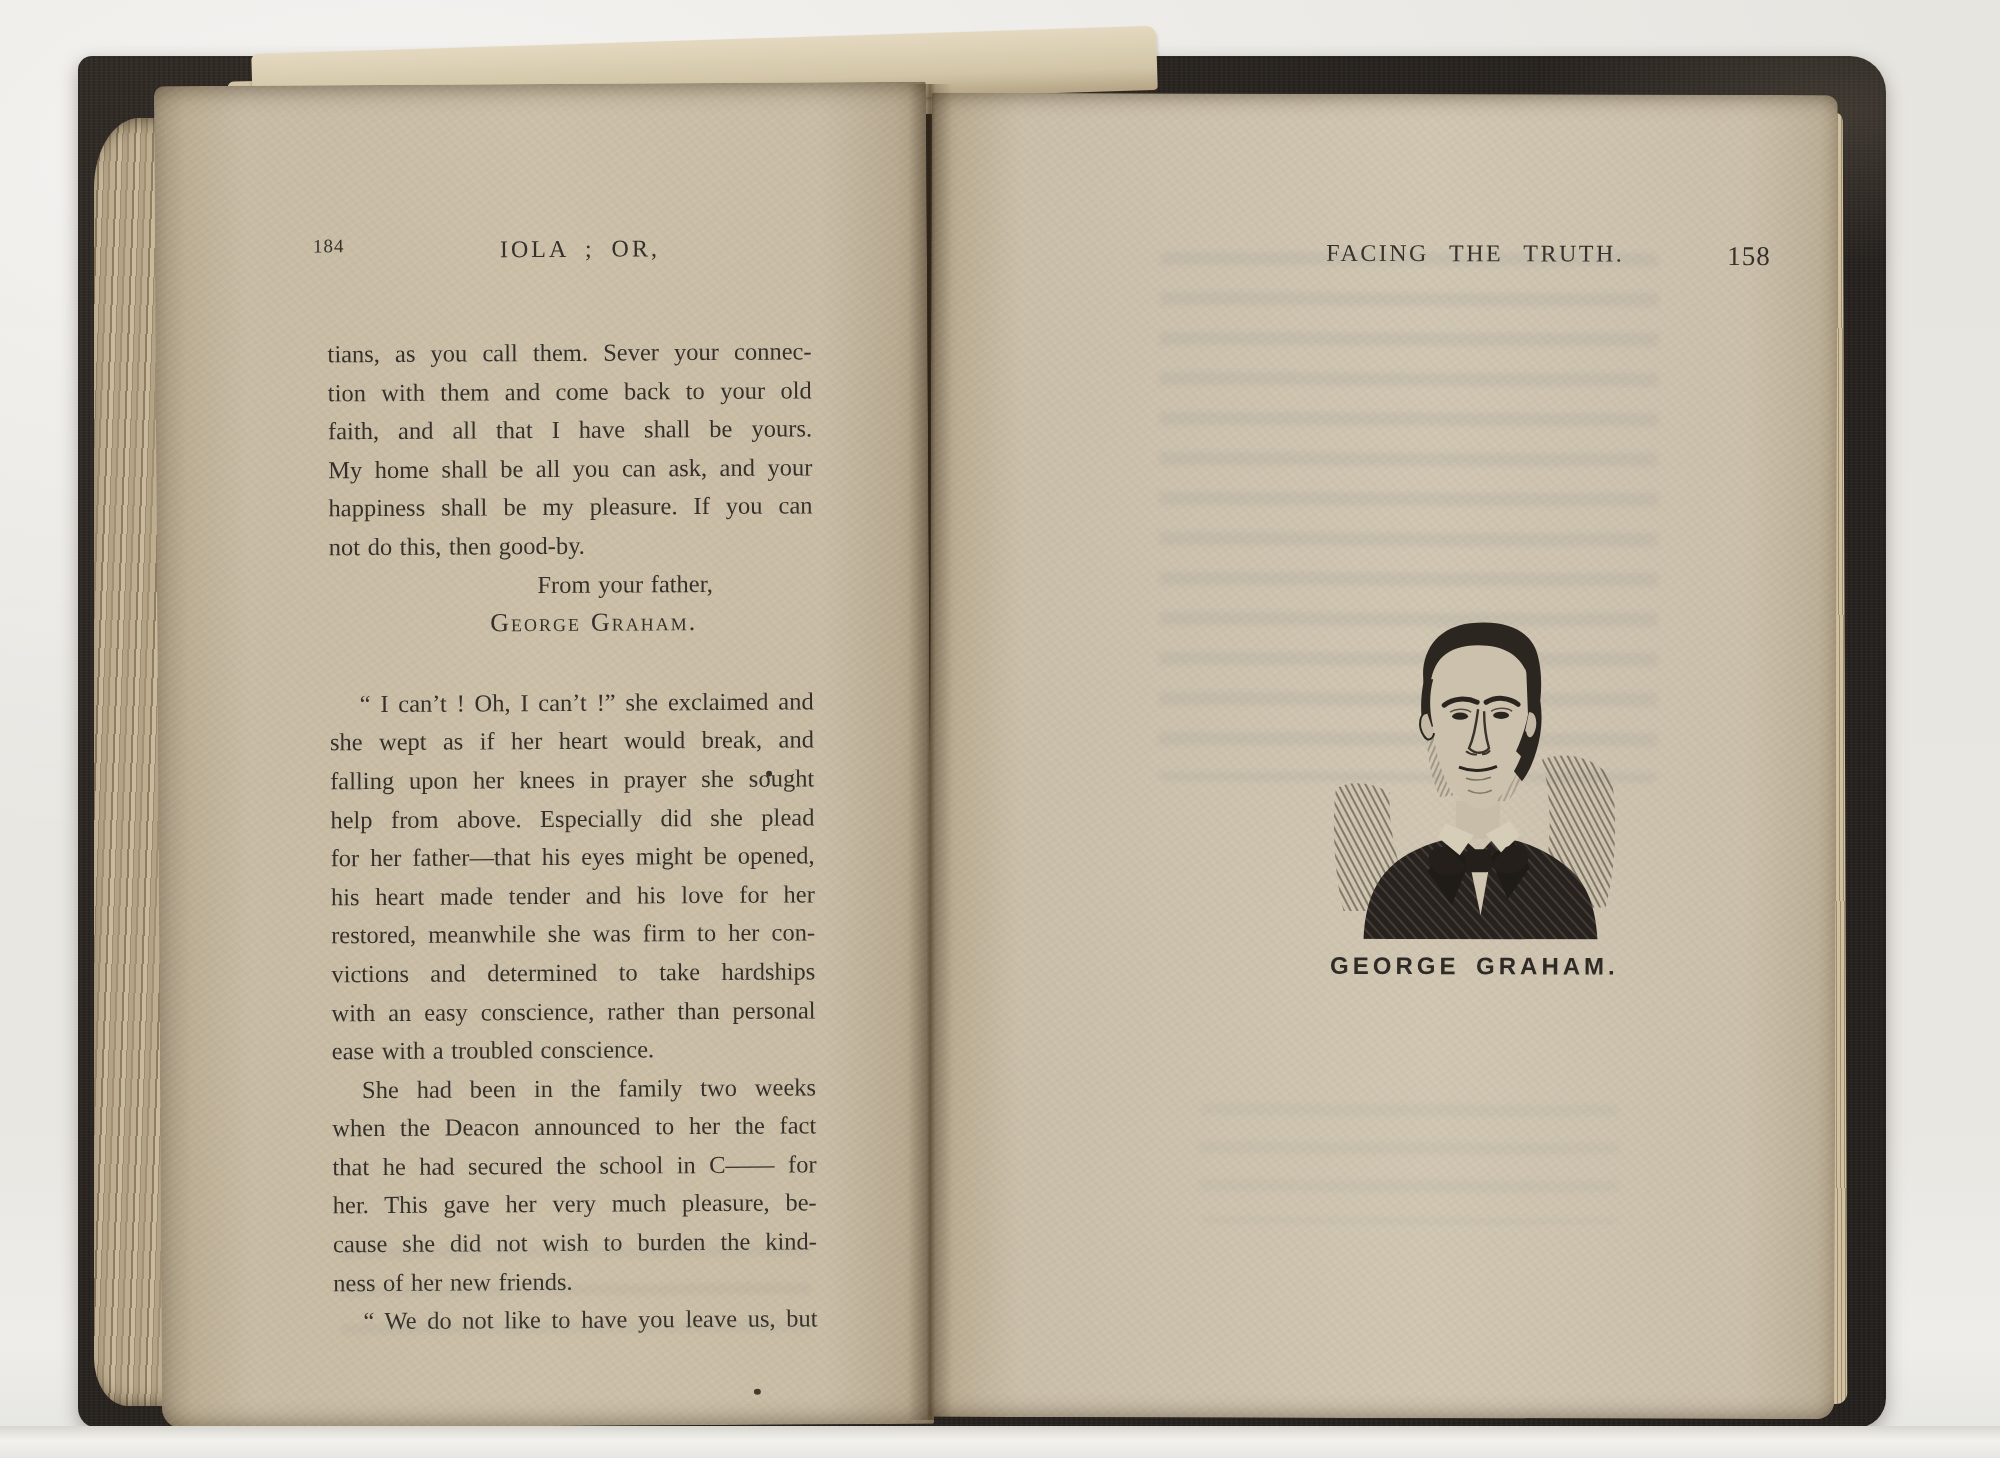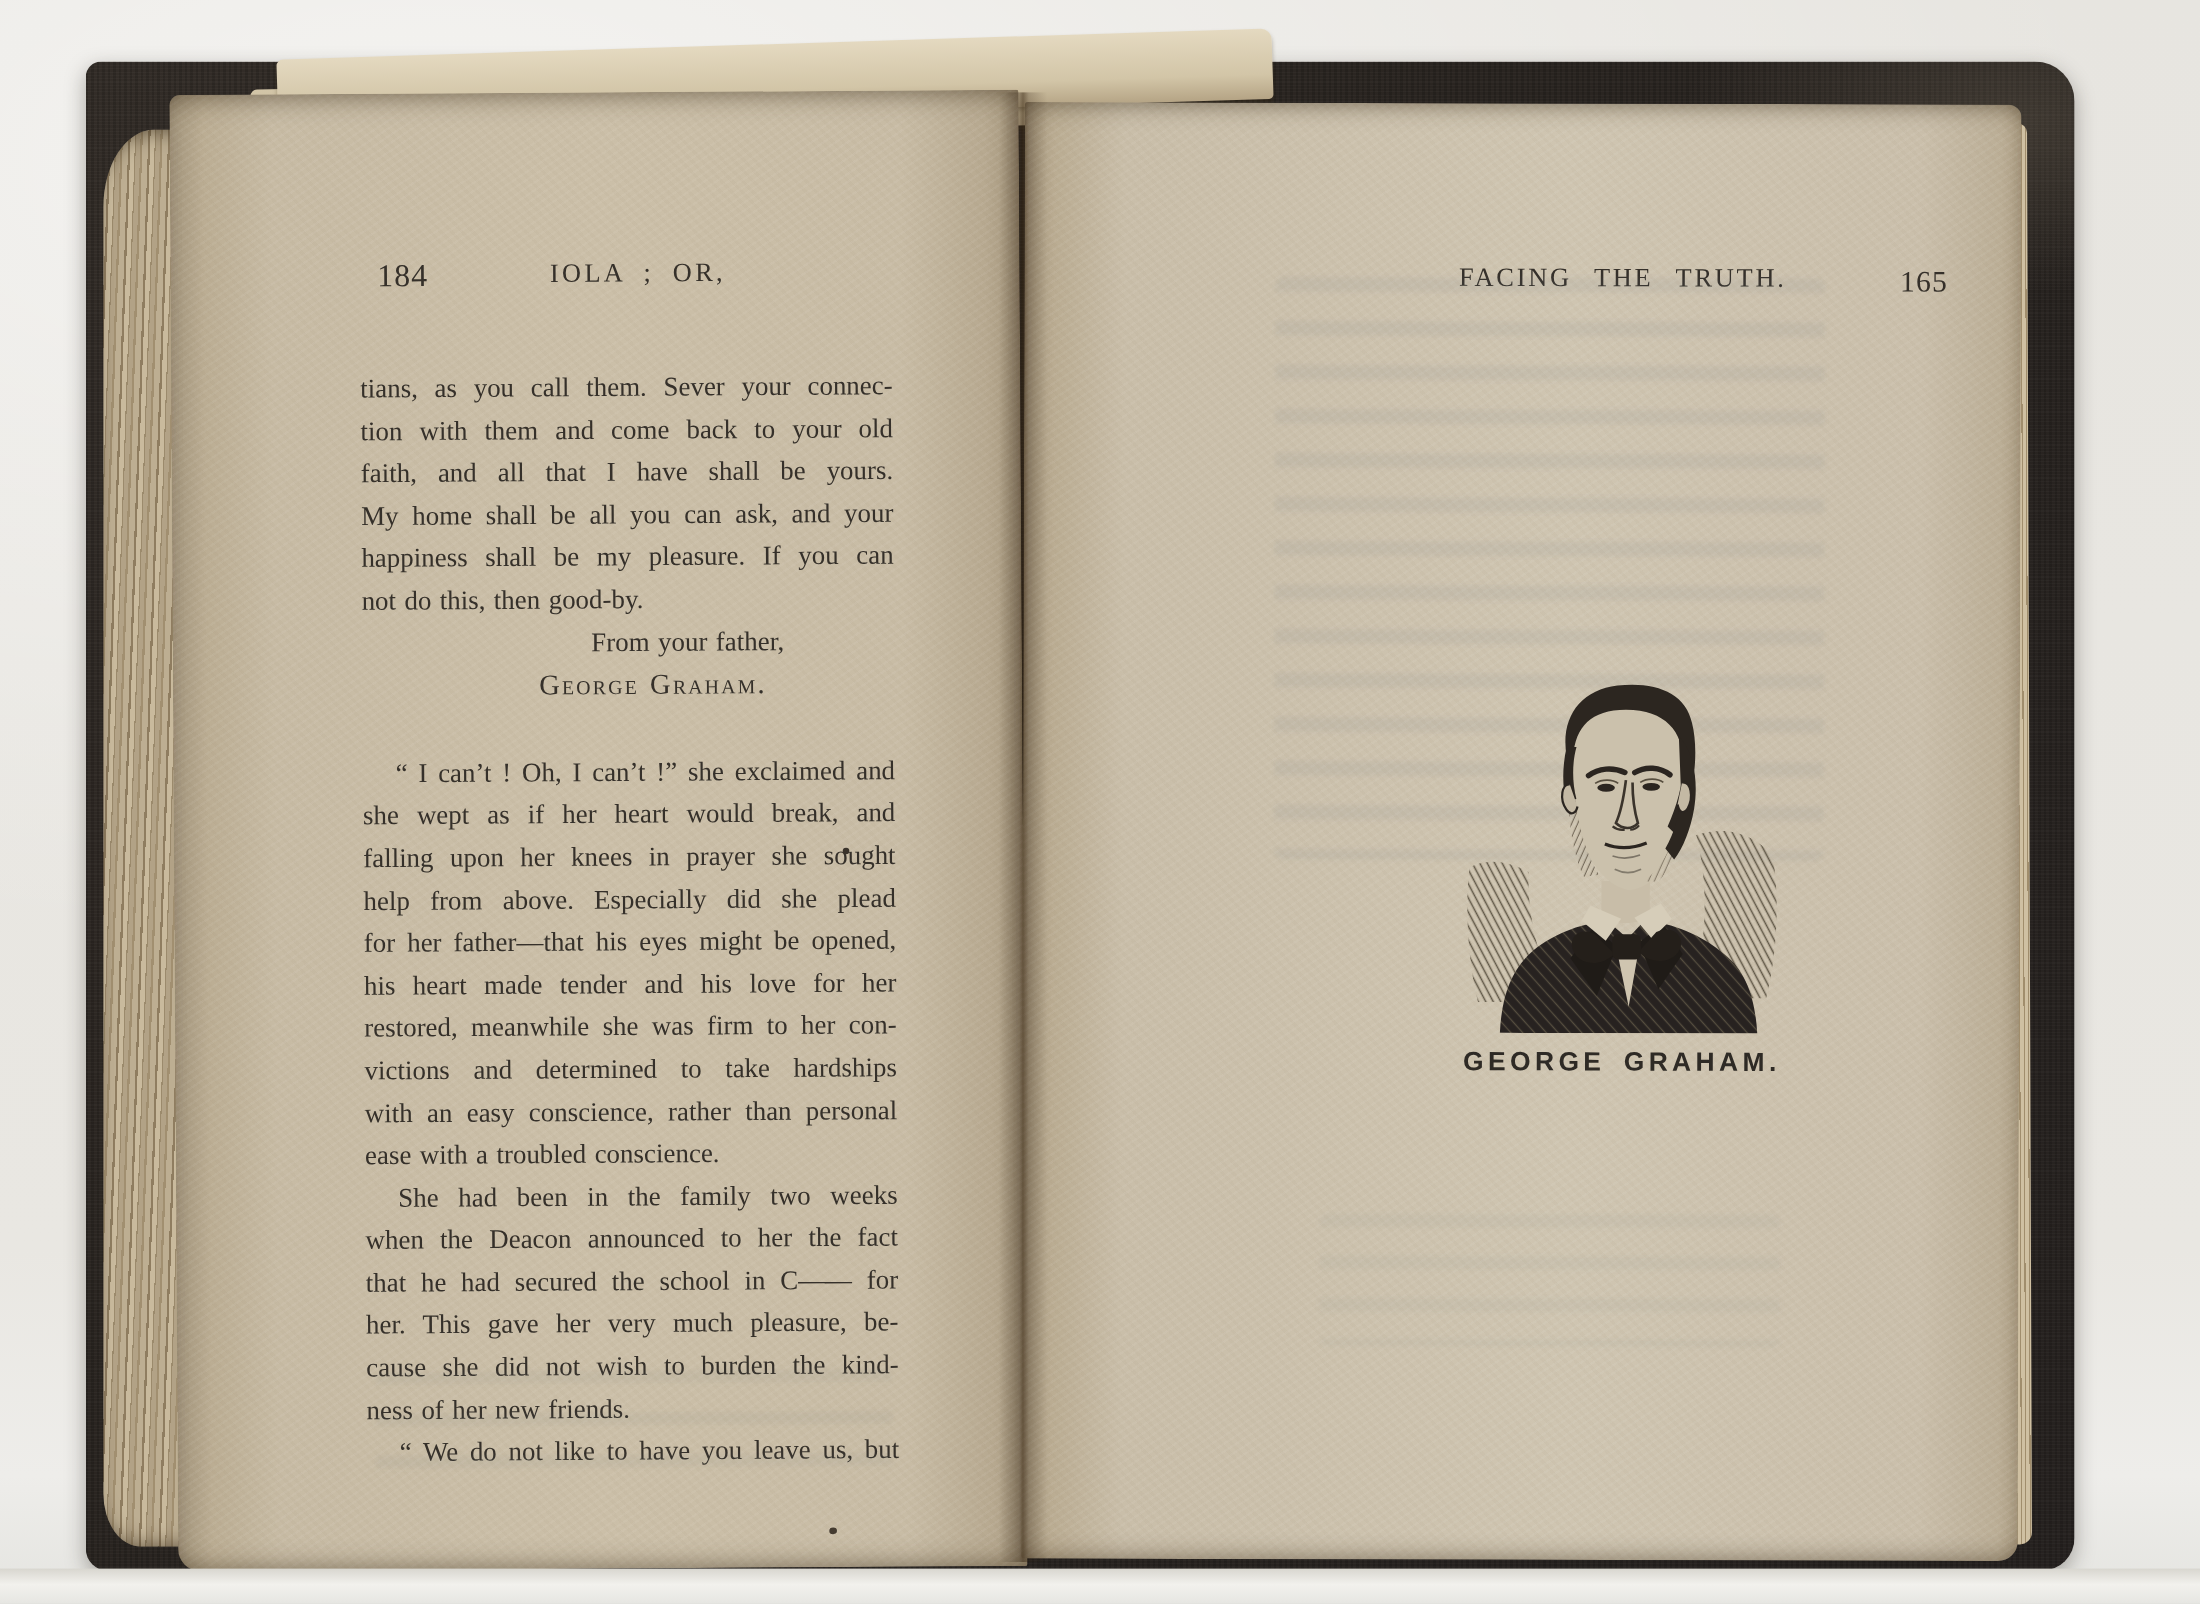--- a/index.html
+++ b/index.html
@@ -82,21 +82,21 @@
     position:absolute; left:908px; top:84px; width:44px; height:1336px; pointer-events:none;
     background:linear-gradient(90deg, rgba(40,25,10,0) 0%, rgba(40,25,10,.30) 42%,
                rgba(55,38,18,.55) 50%, rgba(40,25,10,.22) 62%, rgba(40,25,10,0) 100%);
   }
   .table-strip {
     position:absolute; left:0; top:1426px; width:2000px; height:32px;
     background:linear-gradient(180deg, #d8d6cf 0%, #f2f1ed 45%, #e6e6e2 100%);
   }
   
   .ink { color:#35302a; }
-  .lp-pagenum { position:absolute; left:188px; top:150px; font-size:29px; letter-spacing:1px; }
+  .lp-pagenum { position:absolute; left:158px; top:150px; font-size:19px; letter-spacing:1px; }
   .lp-header  { position:absolute; left:300px; top:152px; width:250px; text-align:center;
                 font-size:24px; letter-spacing:3px; word-spacing:8px; }
   .rp-header  { position:absolute; left:368px; top:146px; width:352px; text-align:center;
                 font-size:24px; letter-spacing:2.5px; word-spacing:12px; }
   .rp-pagenum { position:absolute; left:796px; top:146px; font-size:27px; letter-spacing:1px; }
   .text-col { position:absolute; left:172px; top:250px; width:484px; }
   .line { font-size:24.5px; line-height:38.6px; height:38.6px; word-spacing:1.5px; white-space:normal; }
   .j { text-align:justify; text-align-last:justify; }
   .indent { text-indent:30px; }
   .gap { margin-top:41px; }
@@ -168,21 +168,21 @@
       <div class="line j indent">“ We do not like to have you leave us, but</div>
     </div>
 
     <div class="speck s1"></div>
     <div class="speck s2"></div>
     <div class="ghost-band lp-ghost"></div>
   </div>
 
   <div class="page page-right">
     <div class="rp-header ink">FACING THE TRUTH.</div>
-    <div class="rp-pagenum ink">165</div>
+    <div class="rp-pagenum ink">158</div>
 
     <div class="ghost-band rp-ghost"></div>
     <div class="ghost-band rp-ghost2"></div>
 
     <div class="portrait">
       <svg viewBox="0 0 290 330" xmlns="http://www.w3.org/2000/svg">
         <defs>
           <pattern id="bgh" width="6" height="6" patternUnits="userSpaceOnUse" patternTransform="rotate(-28)">
             <line x1="3" y1="0" x2="3" y2="6" stroke="#4e4636" stroke-width="1.4"></line>
           </pattern>

